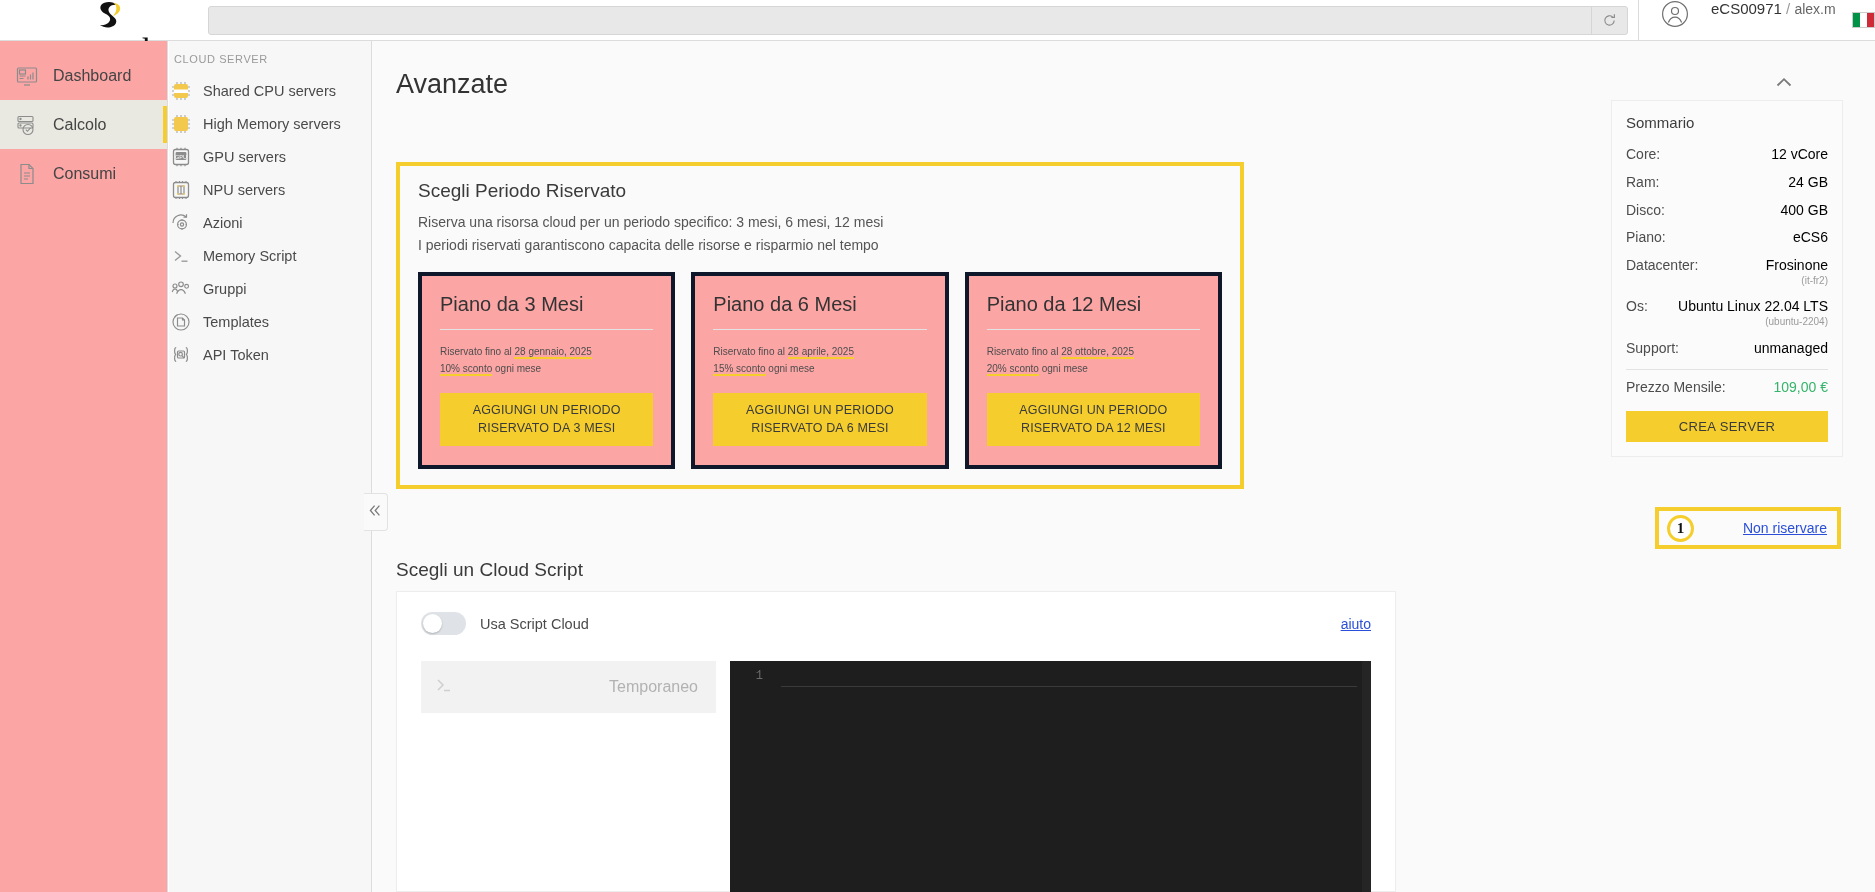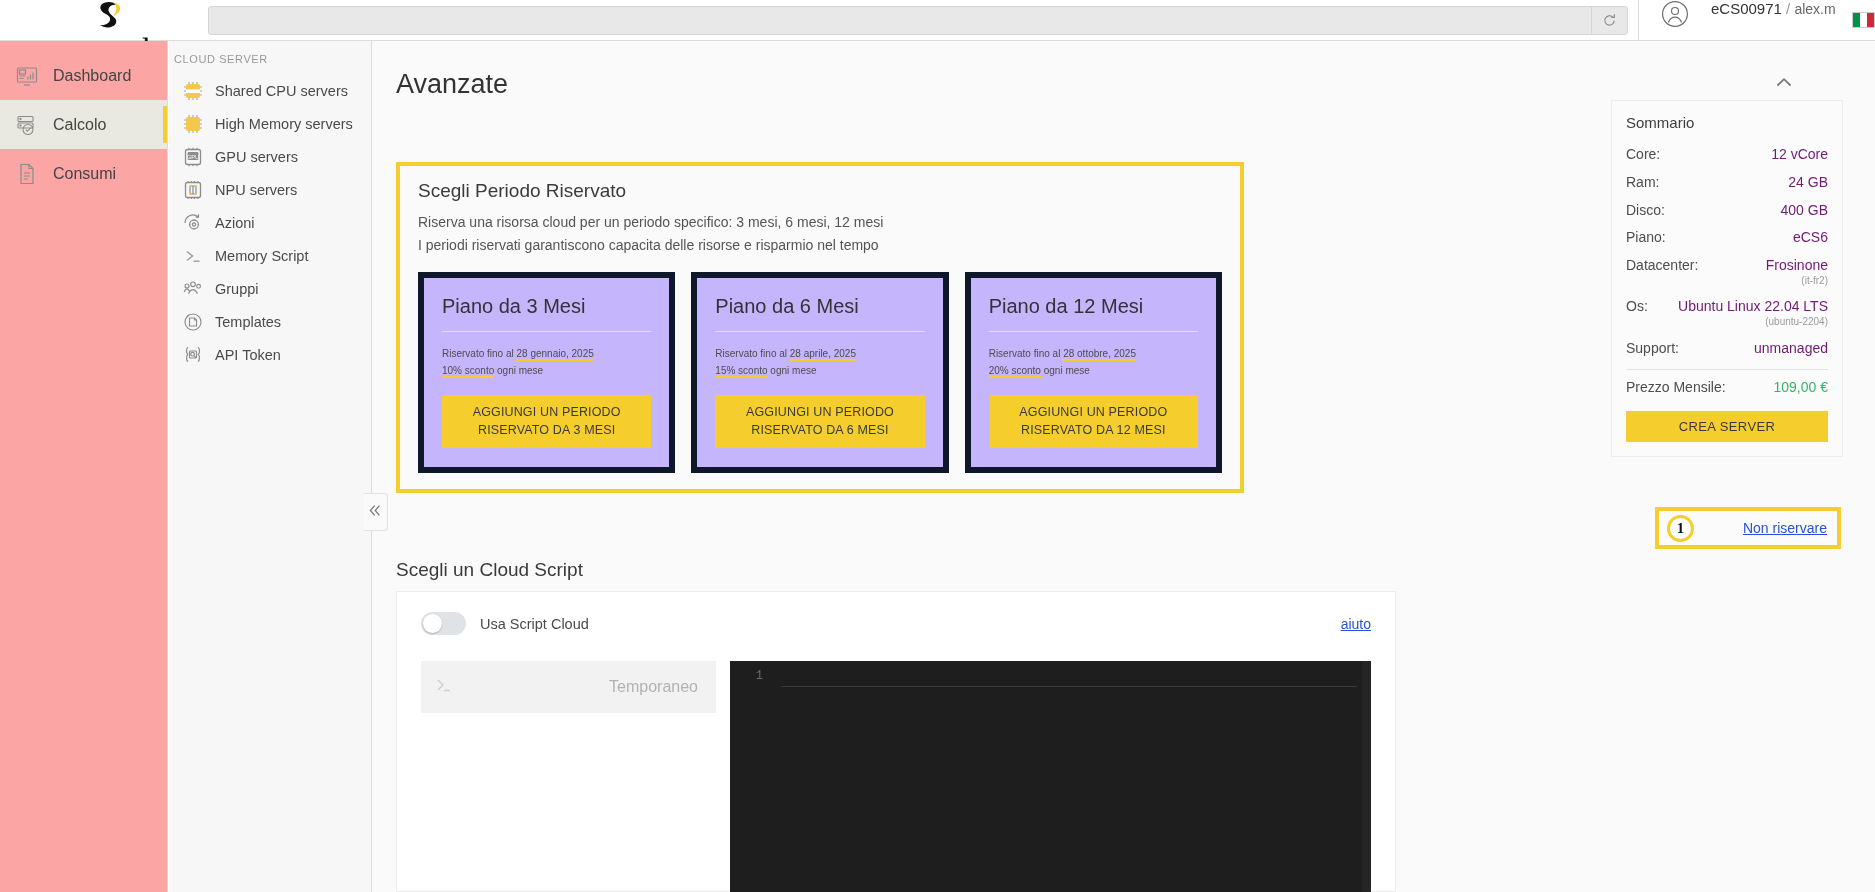--- a/index.html
+++ b/index.html
@@ -82,21 +82,21 @@
     position: absolute; top: 41px; left: 169px; width: 203px; height: 851px;
     background: #f7f7f7; border-right: 1px solid #dcdcdc;
     padding-top: 9px;
   }
   .nav-sec-title {
     font-size: 11px; color: #9a9a9a; letter-spacing: 0.6px;
     padding: 3px 0 9px 5px; text-transform: uppercase;
   }
   .nav-sec-item {
     height: 33px; display: flex; align-items: center; gap: 11px;
-    padding-left: 12px; cursor: pointer;
+    cursor: pointer;
   }
   .nav-sec-item .lbl { font-size: 14.5px; color: #4a4a4a; }
   .sec-icon { width: 23px; height: 23px; display: flex; align-items: center; justify-content: center; flex: 0 0 23px;}
 
   
   .collapse-handle {
     position: absolute; left: 364px; top: 493px; width: 24px; height: 38px;
     background: #fafafa; border: 1px solid #e2e2e2; border-left: none;
     border-radius: 0 4px 4px 0;
     display: flex; align-items: center; justify-content: center; cursor: pointer;
@@ -119,21 +119,21 @@
   .reserved-wrap {
     position: absolute; left: 24px; top: 121px; width: 848px;
     border: 4px solid #f5ce2d; background: #fafafa;
     padding: 14px 18px 16px 18px;
   }
   .rp-title { font-size: 19px; color: #3a3a3a; padding-bottom: 9px; }
   .rp-sub { font-size: 14px; color: #555; line-height: 1.62; }
 
   .plans { display: flex; gap: 16px; margin-top: 16px; }
   .plan-card {
-    flex: 1; background: #c4b5fd; border: 6px solid #0f172a;
+    flex: 1; background: #fca5a5; border: 4px solid #0f172a;
     padding: 17px 18px 19px 18px;
   }
   .plan-name { font-size: 20px; color: #333; font-weight: 400; padding-bottom: 13px; }
   .plan-rule { height: 1px; background: #e2e2e2; margin-bottom: 14px; }
   .plan-line { font-size: 10px; color: #4d4d4d; line-height: 1.62; }
   .u-yellow { border-bottom: 2px solid #f5ce2d; padding-bottom: 0px; }
   .plan-btn {
     margin-top: 16px; width: 100%; min-height: 49px;
     background: #f5ce2d; border: none; cursor: pointer;
     font-size: 12.5px; color: #3a3a3a; letter-spacing: 0.15px;
@@ -214,21 +214,21 @@
     position: absolute; right: 32px; top: 59px; width: 232px;
     background: #fbfbfb; border: 1px solid #ededed; padding: 13px 14px 14px 14px;
   }
   .sum-title { font-size: 15px; color: #3c3c3c; padding-bottom: 9px; }
   .sum-row {
     display: flex; justify-content: space-between; align-items: flex-start;
     padding: 6px 0 5px 0;
   }
   .sum-key { font-size: 14px; color: #4d4d4d; white-space: nowrap; }
   .sum-valwrap { text-align: right; }
-  .sum-val { font-size: 14px; color: #701a75; display: block; line-height: 1.2; }
+  .sum-val { font-size: 14px; color: #000000; display: block; line-height: 1.2; }
   .sum-sub { font-size: 10px; color: #9b9b9b; display: block; line-height: 1.35; }
   .sum-rule { height: 1px; background: #e3e3e3; margin: 7px 0 3px 0; }
   .sum-price { font-size: 14px; color: #35b56a; }
   .sum-btn {
     margin-top: 11px; width: 100%; height: 31px; background: #f5ce2d;
     border: none; cursor: pointer; font-size: 13px; color: #3a3a3a;
     letter-spacing: 0.4px; font-family: "Liberation Sans", sans-serif;
   }
 </style>
 </head>

